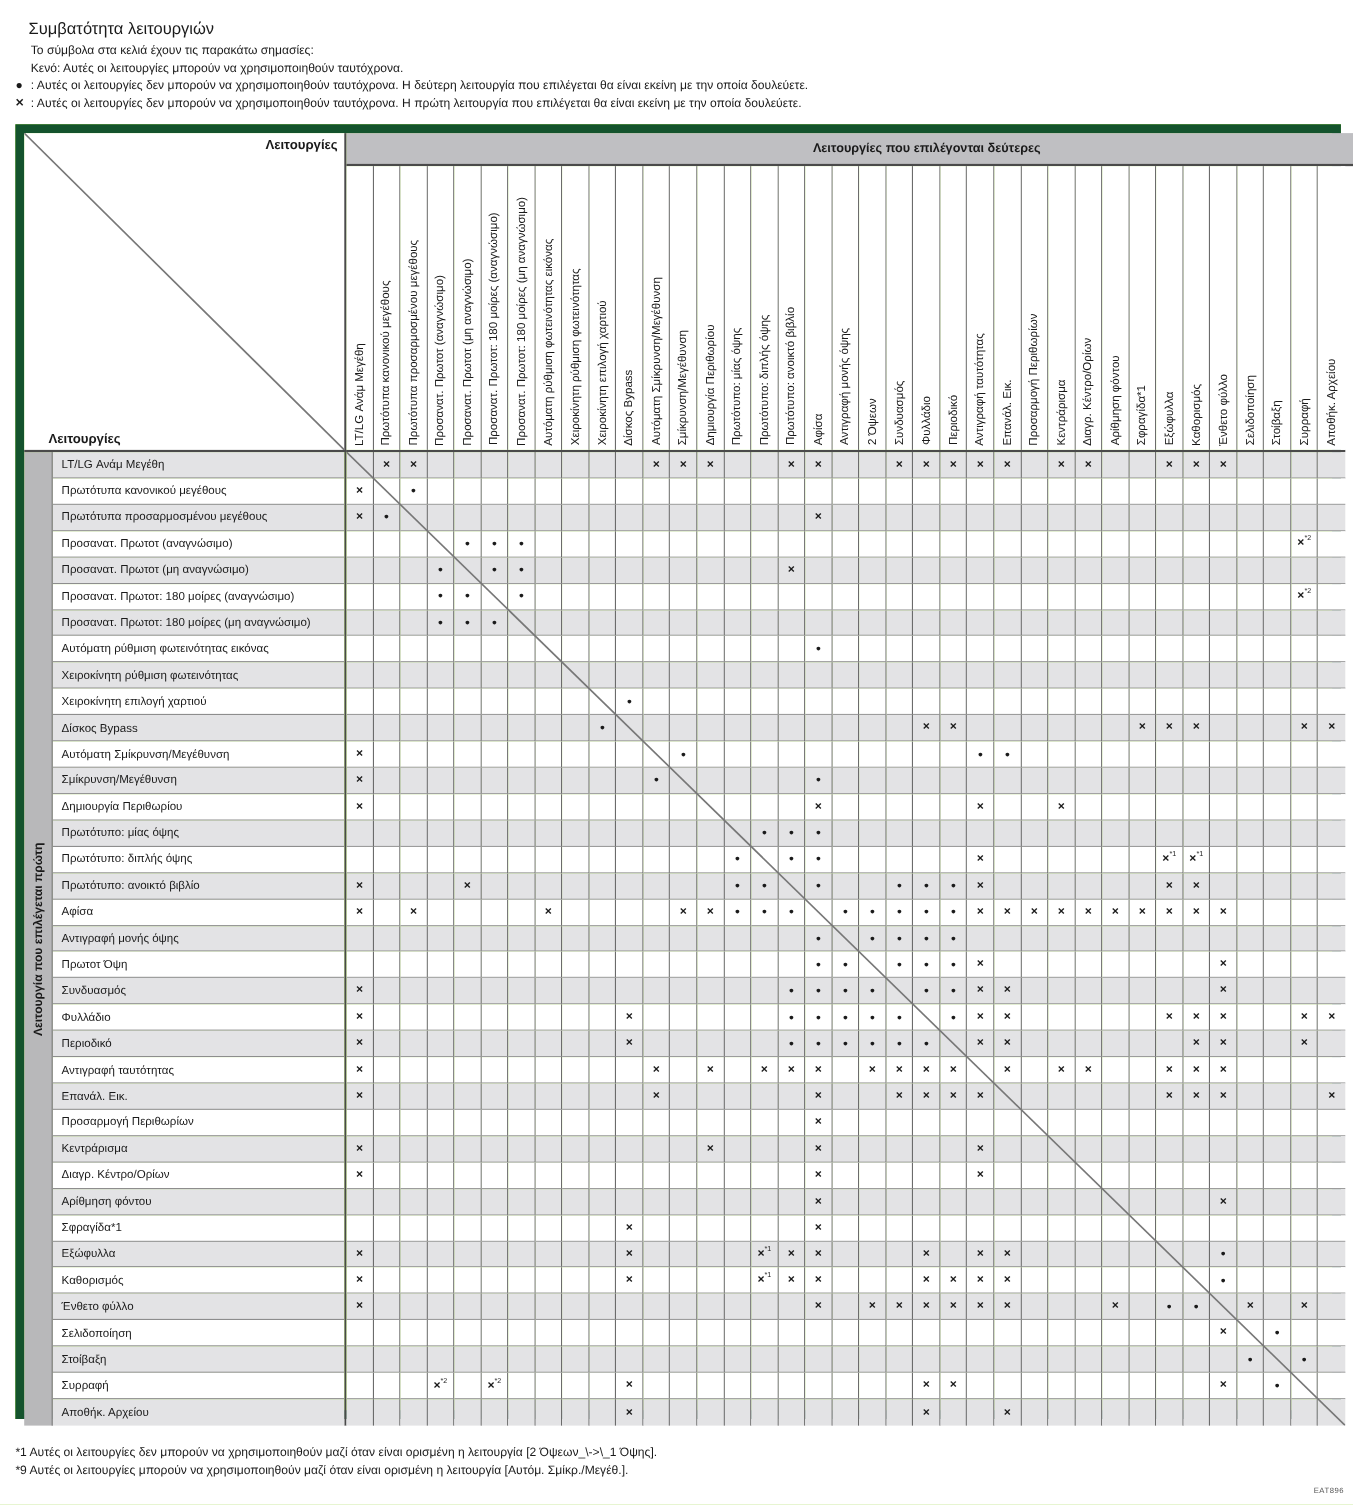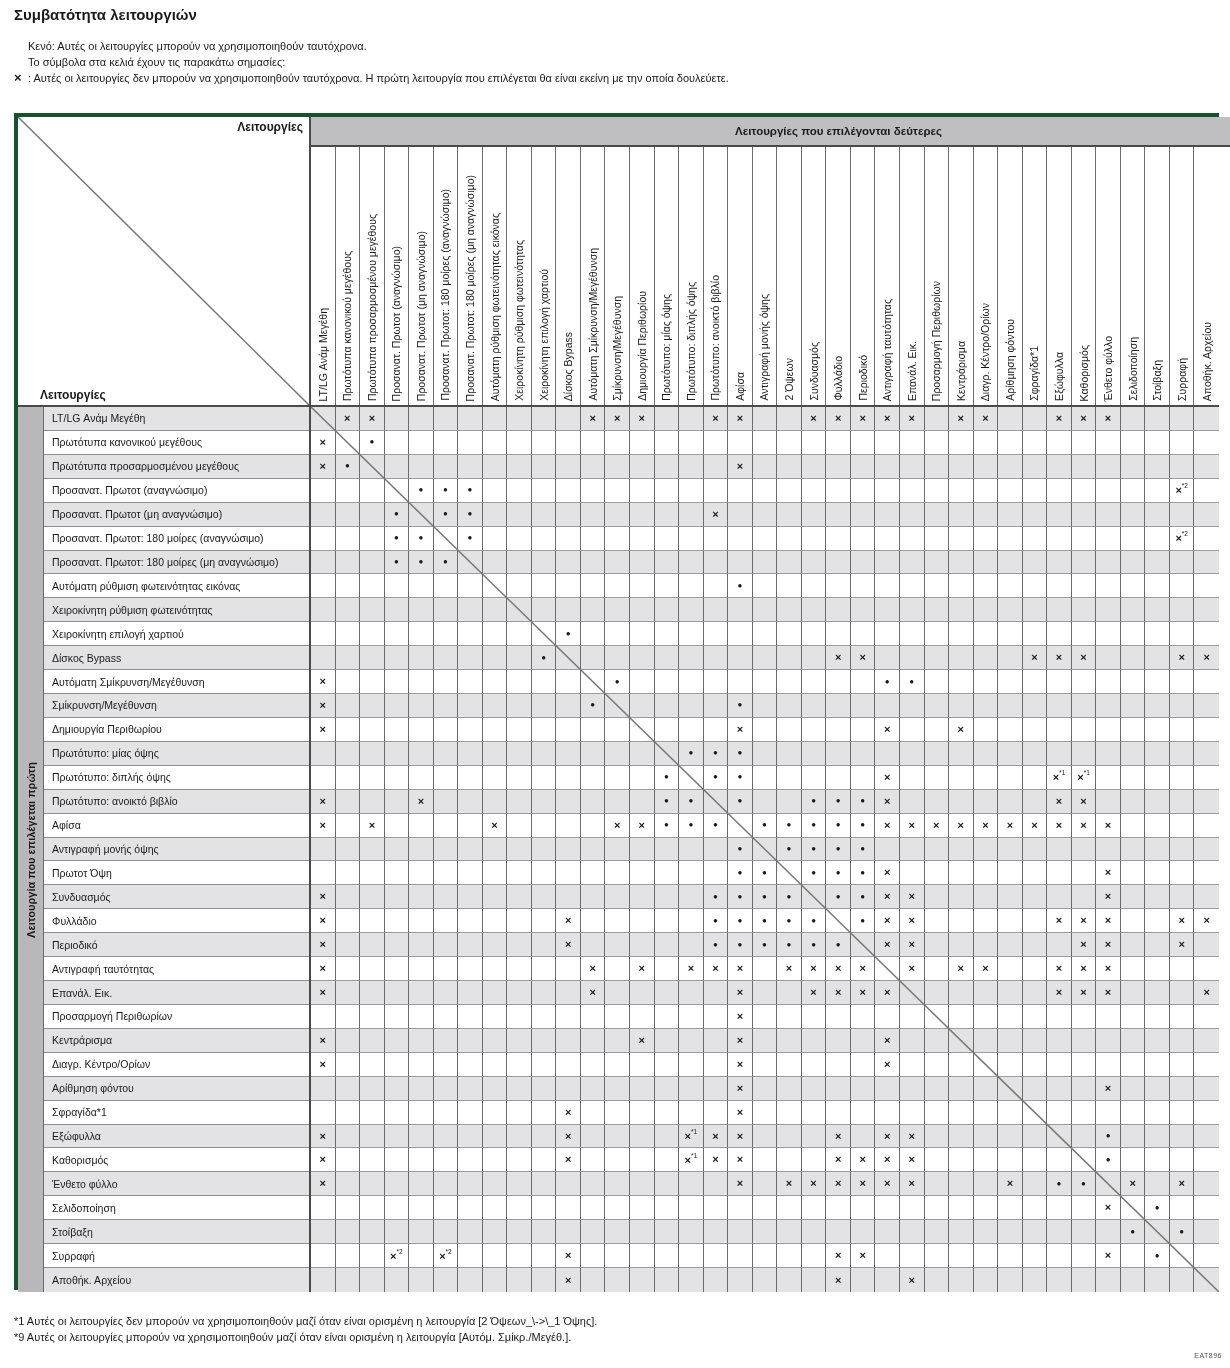--- a/index.html
+++ b/index.html
@@ -1,29 +1,29 @@
 <!DOCTYPE html>
 <html><head>
 <meta charset="utf-8">
 <style>
   html,body{margin:0;padding:0;}
   body{
     width:1230px;height:1368px;position:relative;background:#fff;
     font-family:"Liberation Sans","DejaVu Sans",sans-serif;color:#1a1a1a;
     -webkit-font-smoothing:antialiased;
   }
-  .title{position:absolute;left:14px;top:6px;font-size:15px;font-weight:bold;margin:0;}
+  .title{position:absolute;left:14px;top:6px;font-size:15px;font-weight:normal;margin:12px;}
   .legend{position:absolute;left:14px;top:38px;font-size:11px;line-height:16px;}
   .legend .mark{display:inline-block;width:14px;}
   .legend .mark.dot{font-size:11px;}
   .legend .mark.cross{font-size:13px;font-weight:bold;line-height:11px;}
 
   .tablewrap{
     position:absolute;left:14px;top:113px;width:1205px;height:1177px;
-    border:4px solid #14532d;box-sizing:border-box;background:#84cc16;
+    border:8px solid #14532d;box-sizing:border-box;background:#84cc16;
   }
   
   .corner{position:absolute;left:0;top:0;width:293px;height:290px;background:#fff;
     border-right:2px solid #4a4a4a;border-bottom:2px solid #4a4a4a;box-sizing:border-box;}
   .corner svg{position:absolute;left:0;top:0;}
   .corner .lab-top{position:absolute;right:6px;top:3px;font-size:12px;font-weight:bold;}
   .corner .lab-bottom{position:absolute;left:22px;bottom:3px;font-size:12px;font-weight:bold;}
 
   .band{position:absolute;left:293px;top:0;width:1055px;height:30px;background:#bfbfc2;
     border-bottom:2px solid #4a4a4a;box-sizing:border-box;
@@ -66,22 +66,23 @@
 
   .footnotes{position:absolute;left:14px;top:1302px;font-size:11px;line-height:15.5px;margin-top:12px;}
   .figcode{position:absolute;right:8px;top:1352px;font-size:7px;color:#555;letter-spacing:0.5px;}
 </style>
 </head>
 <body>
 
 <h1 class="title">Συμβατότητα λειτουργιών</h1>
 
 <div class="legend">
+  <div><span class="mark"></span><span>Το σύμβολα στα κελιά έχουν τις παρακάτω σημασίες:</span></div>
   <div><span class="mark"></span><span>Κενό: Αυτές οι λειτουργίες μπορούν να χρησιμοποιηθούν ταυτόχρονα.</span></div>
-  <div><span class="mark"></span><span>Το σύμβολα στα κελιά έχουν τις παρακάτω σημασίες:</span></div>
+  <div><span class="mark dot">●</span><span>: Αυτές οι λειτουργίες δεν μπορούν να χρησιμοποιηθούν ταυτόχρονα. Η δεύτερη λειτουργία που επιλέγεται θα είναι εκείνη με την οποία δουλεύετε.</span></div>
   <div><span class="mark cross">×</span><span>: Αυτές οι λειτουργίες δεν μπορούν να χρησιμοποιηθούν ταυτόχρονα. Η πρώτη λειτουργία που επιλέγεται θα είναι εκείνη με την οποία δουλεύετε.</span></div>
 </div>
 
 <div class="tablewrap">
 
   <div class="corner">
     <svg width="291" height="288">
       <line x1="0" y1="0" x2="291" y2="288" stroke="#777" stroke-width="1.5"></line>
     </svg>
     <span class="lab-top">Λειτουργίες</span>

